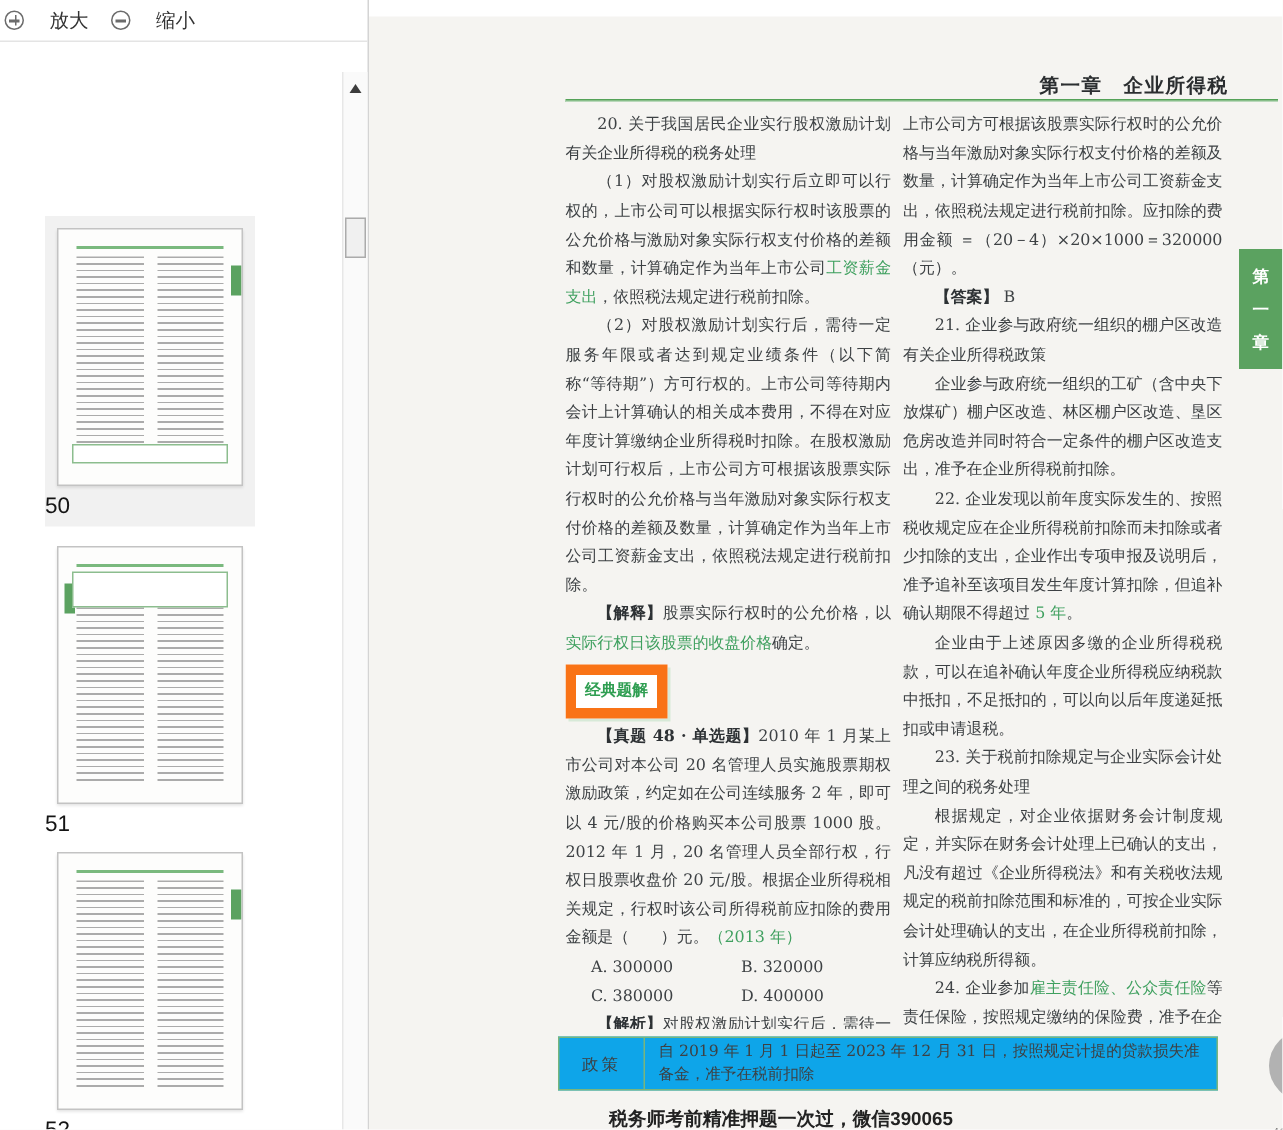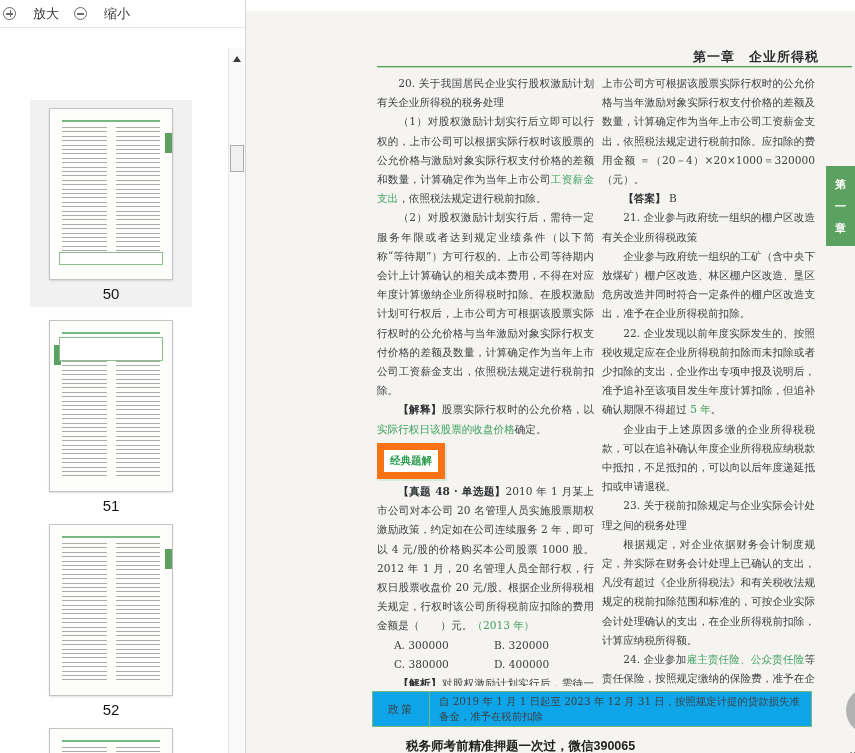--- a/index.html
+++ b/index.html
@@ -18,21 +18,21 @@
   .sb-toolbar { position:relative; height:28px; border-bottom:1px solid #e4e4e4;
                 display:flex; align-items:center; padding-left:3px; gap:15px; }
   .tool-btn { display:flex; align-items:center; gap:17px; font-size:13px; color:#333; cursor:pointer; }
   .circ-icon { width:13px; height:13px; border:1px solid #6b6b6b; border-radius:50%;
                position:relative; display:inline-block; }
   .circ-icon::before { content:""; position:absolute; left:2px; right:2px; top:5px;
                        height:1.5px; background:#6b6b6b; }
   .circ-icon.plus::after { content:""; position:absolute; top:2px; bottom:2px; left:5.5px;
                            width:1.5px; background:#6b6b6b; }
   .thumb-list { position:absolute; left:0; top:48px; width:228px; height:705px; overflow:hidden; }
-  .thumb-item { position:absolute; left:30px; width:162px; padding:8px 0 5px; text-align:center; cursor:pointer; }
+  .thumb-item { position:absolute; left:30px; width:140px; padding:8px 0 5px; text-align:left; cursor:pointer;margin-top:44px; }
   .thumb-item.selected { background:#f1f1f1; }
   .mini-page { width:124px; height:172px; background:#fdfdfc; border:1px solid #c3c3c3;
                margin:0 auto; position:relative; overflow:hidden;
                box-shadow:0 1px 2px rgba(0,0,0,.12); }
   .mini-rule { position:absolute; left:12px; right:12px; top:11px; height:1.5px; background:#7ab97e; }
   .mini-tab { position:absolute; width:7px; height:20px; background:#5ba260; top:24px; }
   .thumb-item:nth-child(odd) .mini-tab { right:0; }
   .thumb-item:nth-child(even) .mini-tab { left:4px; }
   .mini-cols { position:absolute; left:12px; right:12px; top:18px; bottom:12px; display:flex; gap:9px; }
   .mini-col { flex:1;

